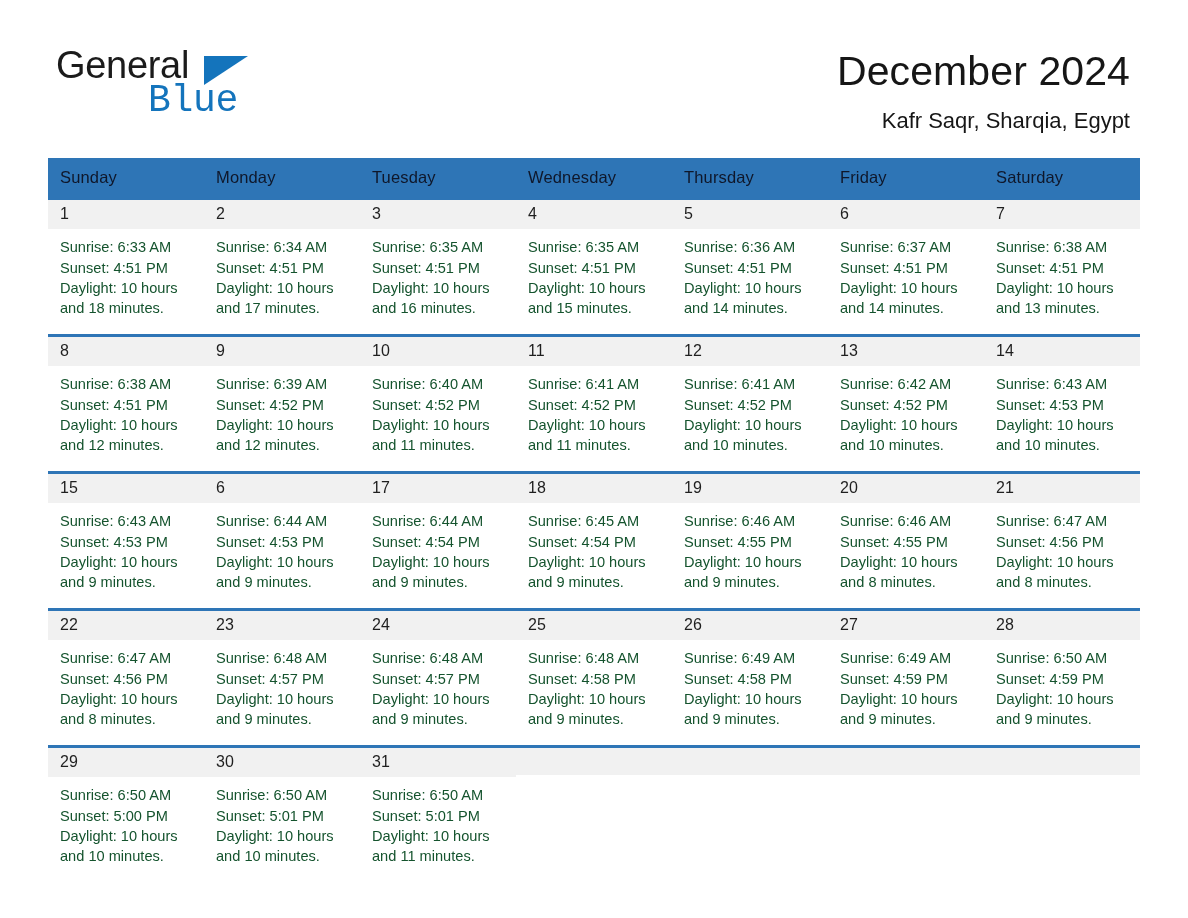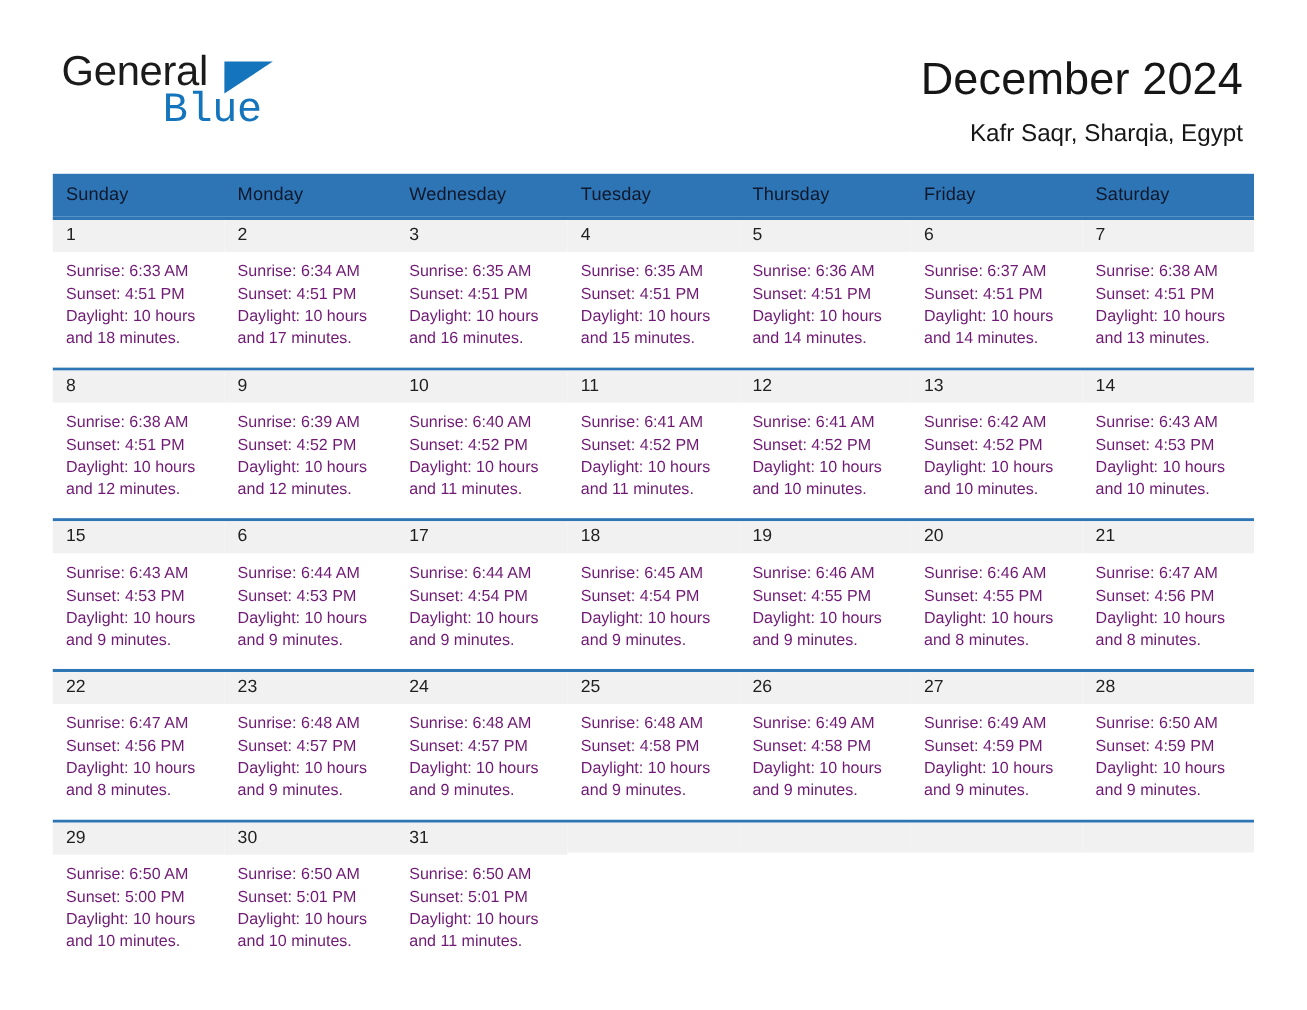--- a/index.html
+++ b/index.html
@@ -128,21 +128,21 @@
     color: #1f1f1f;
     padding: 4px 0 5px 12px;
     line-height: 1.3;
     min-height: 27px;
   }
   .day-cell.empty .day-number { color: transparent; }
   .day-info {
     padding: 8px 10px 0 12px;
     font-size: 14.6px;
     line-height: 20.2px;
-    color: #701a75;
+    color: #14532d;
   }
   .day-info div { white-space: nowrap; }
 </style>
 </head>
 <body>
 
 <div class="page">
 
   <div class="header">
 
@@ -157,22 +157,22 @@
       <h2 class="title-sub">Kafr Saqr, Sharqia, Egypt</h2>
     </div>
 
   </div>
 
   <div class="calendar">
 
     <div class="weekday-row">
       <div class="weekday-cell">Sunday</div>
       <div class="weekday-cell">Monday</div>
+      <div class="weekday-cell">Tuesday</div>
       <div class="weekday-cell">Wednesday</div>
-      <div class="weekday-cell">Tuesday</div>
       <div class="weekday-cell">Thursday</div>
       <div class="weekday-cell">Friday</div>
       <div class="weekday-cell">Saturday</div>
     </div>
 
     <div class="week-row">
       <div class="day-cell">
           <div class="day-number">1</div>
           <div class="day-info">
             <div>Sunrise: 6:33 AM</div>

